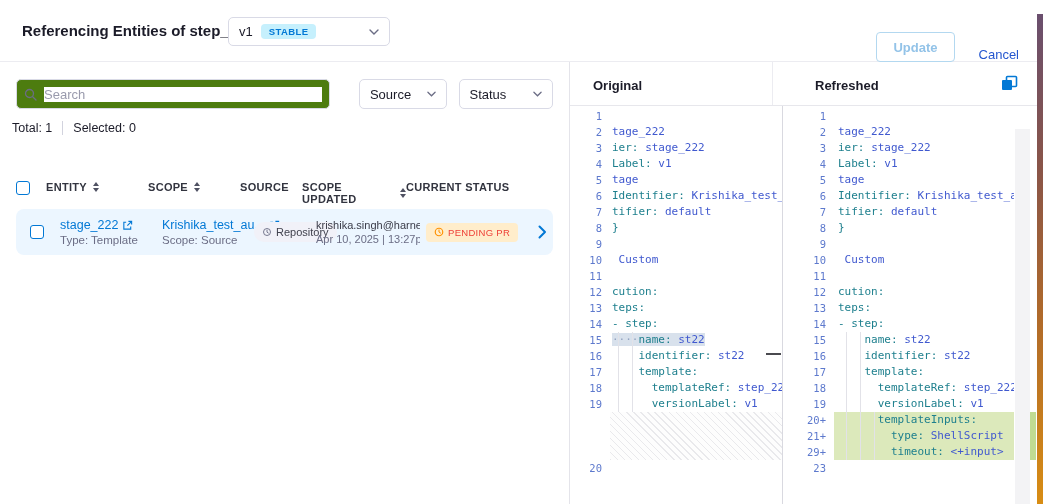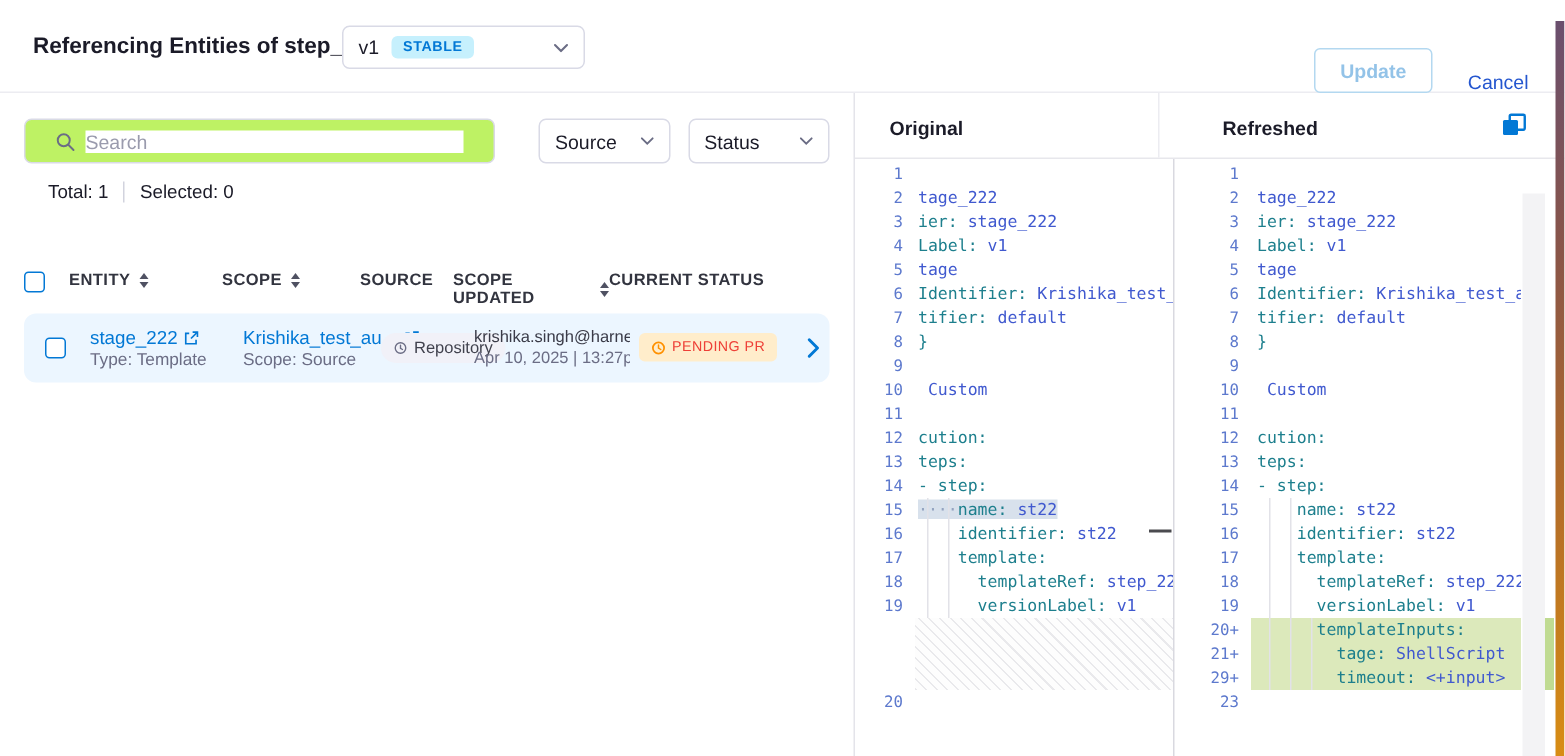--- a/index.html
+++ b/index.html
@@ -22,31 +22,31 @@
   .btn-update{height:30px;padding:0 16px;background:#fff;border:1px solid #b3d8f0;
     border-radius:4px;color:#93c3e8;font-size:13px;font-weight:600;cursor:default}
   .btn-cancel{color:#2456cf;font-size:13px;font-weight:400;cursor:pointer;background:none;border:none}
 
   
   .content{position:absolute;top:62px;left:0;right:0;bottom:0;display:flex}
   .left-panel{width:570px;flex:none;border-right:1px solid #e4e4ea;position:relative;background:#fff}
 
   .filters{display:flex;margin:17px 16px 0;gap:12px}
   .search-box{width:316px;height:30px;border:1px solid #d9dae6;border-radius:5px;
-    display:flex;align-items:center;padding:0 20px;gap:7px;background:#bef264}
+    display:flex;align-items:center;padding:0 7px;gap:7px;background:#4d7c0f}
   .search-box input{border:none;outline:none;flex:1;font-size:13px;color:#1b1b28;
     font-family:"Liberation Sans",sans-serif}
   .search-box input::placeholder{color:#9a9bad}
   .dd{height:30px;border:1px solid #d9dae6;border-radius:5px;display:flex;align-items:center;
     padding:0 10px;gap:10px;font-size:13px;color:#1b1b28;background:#fff;cursor:pointer}
   .dd-source{width:88px;margin-left:17px}
   .dd-status{width:95px}
   .dd .chev{margin-left:auto;display:flex}
 
-  .totals{display:flex;align-items:center;margin:12px 32px 0;font-size:12.5px;color:#1b1b28;gap:10px}
+  .totals{display:flex;align-items:center;margin:12px 12px 0;font-size:12.5px;color:#1b1b28;gap:10px}
   .tot-div{width:1px;height:14px;background:#d2d3de}
 
   .thead{display:flex;align-items:flex-start;margin:46px 16px 0;height:16px}
   .th{font-size:11px;font-weight:700;color:#32343f;letter-spacing:.3px;display:flex;align-items:center;gap:6px}
   .col-check{width:30px;flex:none;display:flex;align-items:center}
   .col-entity{width:102px;flex:none}
   .col-scope{width:92px;flex:none}
   .col-source{width:62px;flex:none}
   .col-updated{width:104px;flex:none}
   .col-status{width:104px;flex:none}
@@ -328,21 +328,21 @@
                 <div class="code-line"><span class="ln">11</span><span class="code-text"></span></div>
                 <div class="code-line"><span class="ln">12</span><span class="code-text"><span class="tok-k">cution:</span></span></div>
                 <div class="code-line"><span class="ln">13</span><span class="code-text"><span class="tok-k">teps:</span></span></div>
                 <div class="code-line"><span class="ln">14</span><span class="code-text"><span class="tok-k">- step:</span></span></div>
                 <div class="code-line"><span class="ln">15</span><span class="code-text"><span class="tok-k">    name: </span><span class="tok-v">st22</span></span></div>
                 <div class="code-line"><span class="ln">16</span><span class="code-text"><span class="tok-k">    identifier: </span><span class="tok-v">st22</span></span></div>
                 <div class="code-line"><span class="ln">17</span><span class="code-text"><span class="tok-k">    template:</span></span></div>
                 <div class="code-line"><span class="ln">18</span><span class="code-text"><span class="tok-k">      templateRef: </span><span class="tok-v">step_222</span></span></div>
                 <div class="code-line"><span class="ln">19</span><span class="code-text"><span class="tok-k">      versionLabel: </span><span class="tok-v">v1</span></span></div>
                 <div class="code-line added"><span class="ln">20+</span><span class="code-text"><span class="tok-k">      templateInputs:</span></span></div>
-                <div class="code-line added"><span class="ln">21+</span><span class="code-text"><span class="tok-k">        tage: </span><span class="tok-v">ShellScript</span></span></div>
+                <div class="code-line added"><span class="ln">21+</span><span class="code-text"><span class="tok-k">        type: </span><span class="tok-v">ShellScript</span></span></div>
                 <div class="code-line added"><span class="ln">29+</span><span class="code-text"><span class="tok-k">        timeout: </span><span class="tok-v">&lt;+input&gt;</span></span></div>
                 <div class="code-line"><span class="ln">23</span><span class="code-text"></span></div>
               </div>
             </div>
           <div class="guide" style="left:62px;top:226px;height:80px"></div>
           <div class="guide" style="left:76px;top:226px;height:80px"></div>
           <div class="guide" style="left:62px;top:306px;height:48px"></div>
           <div class="guide" style="left:76px;top:306px;height:48px"></div>
           <div class="guide" style="left:90px;top:306px;height:48px"></div>
           <div class="scroll-track"></div>

